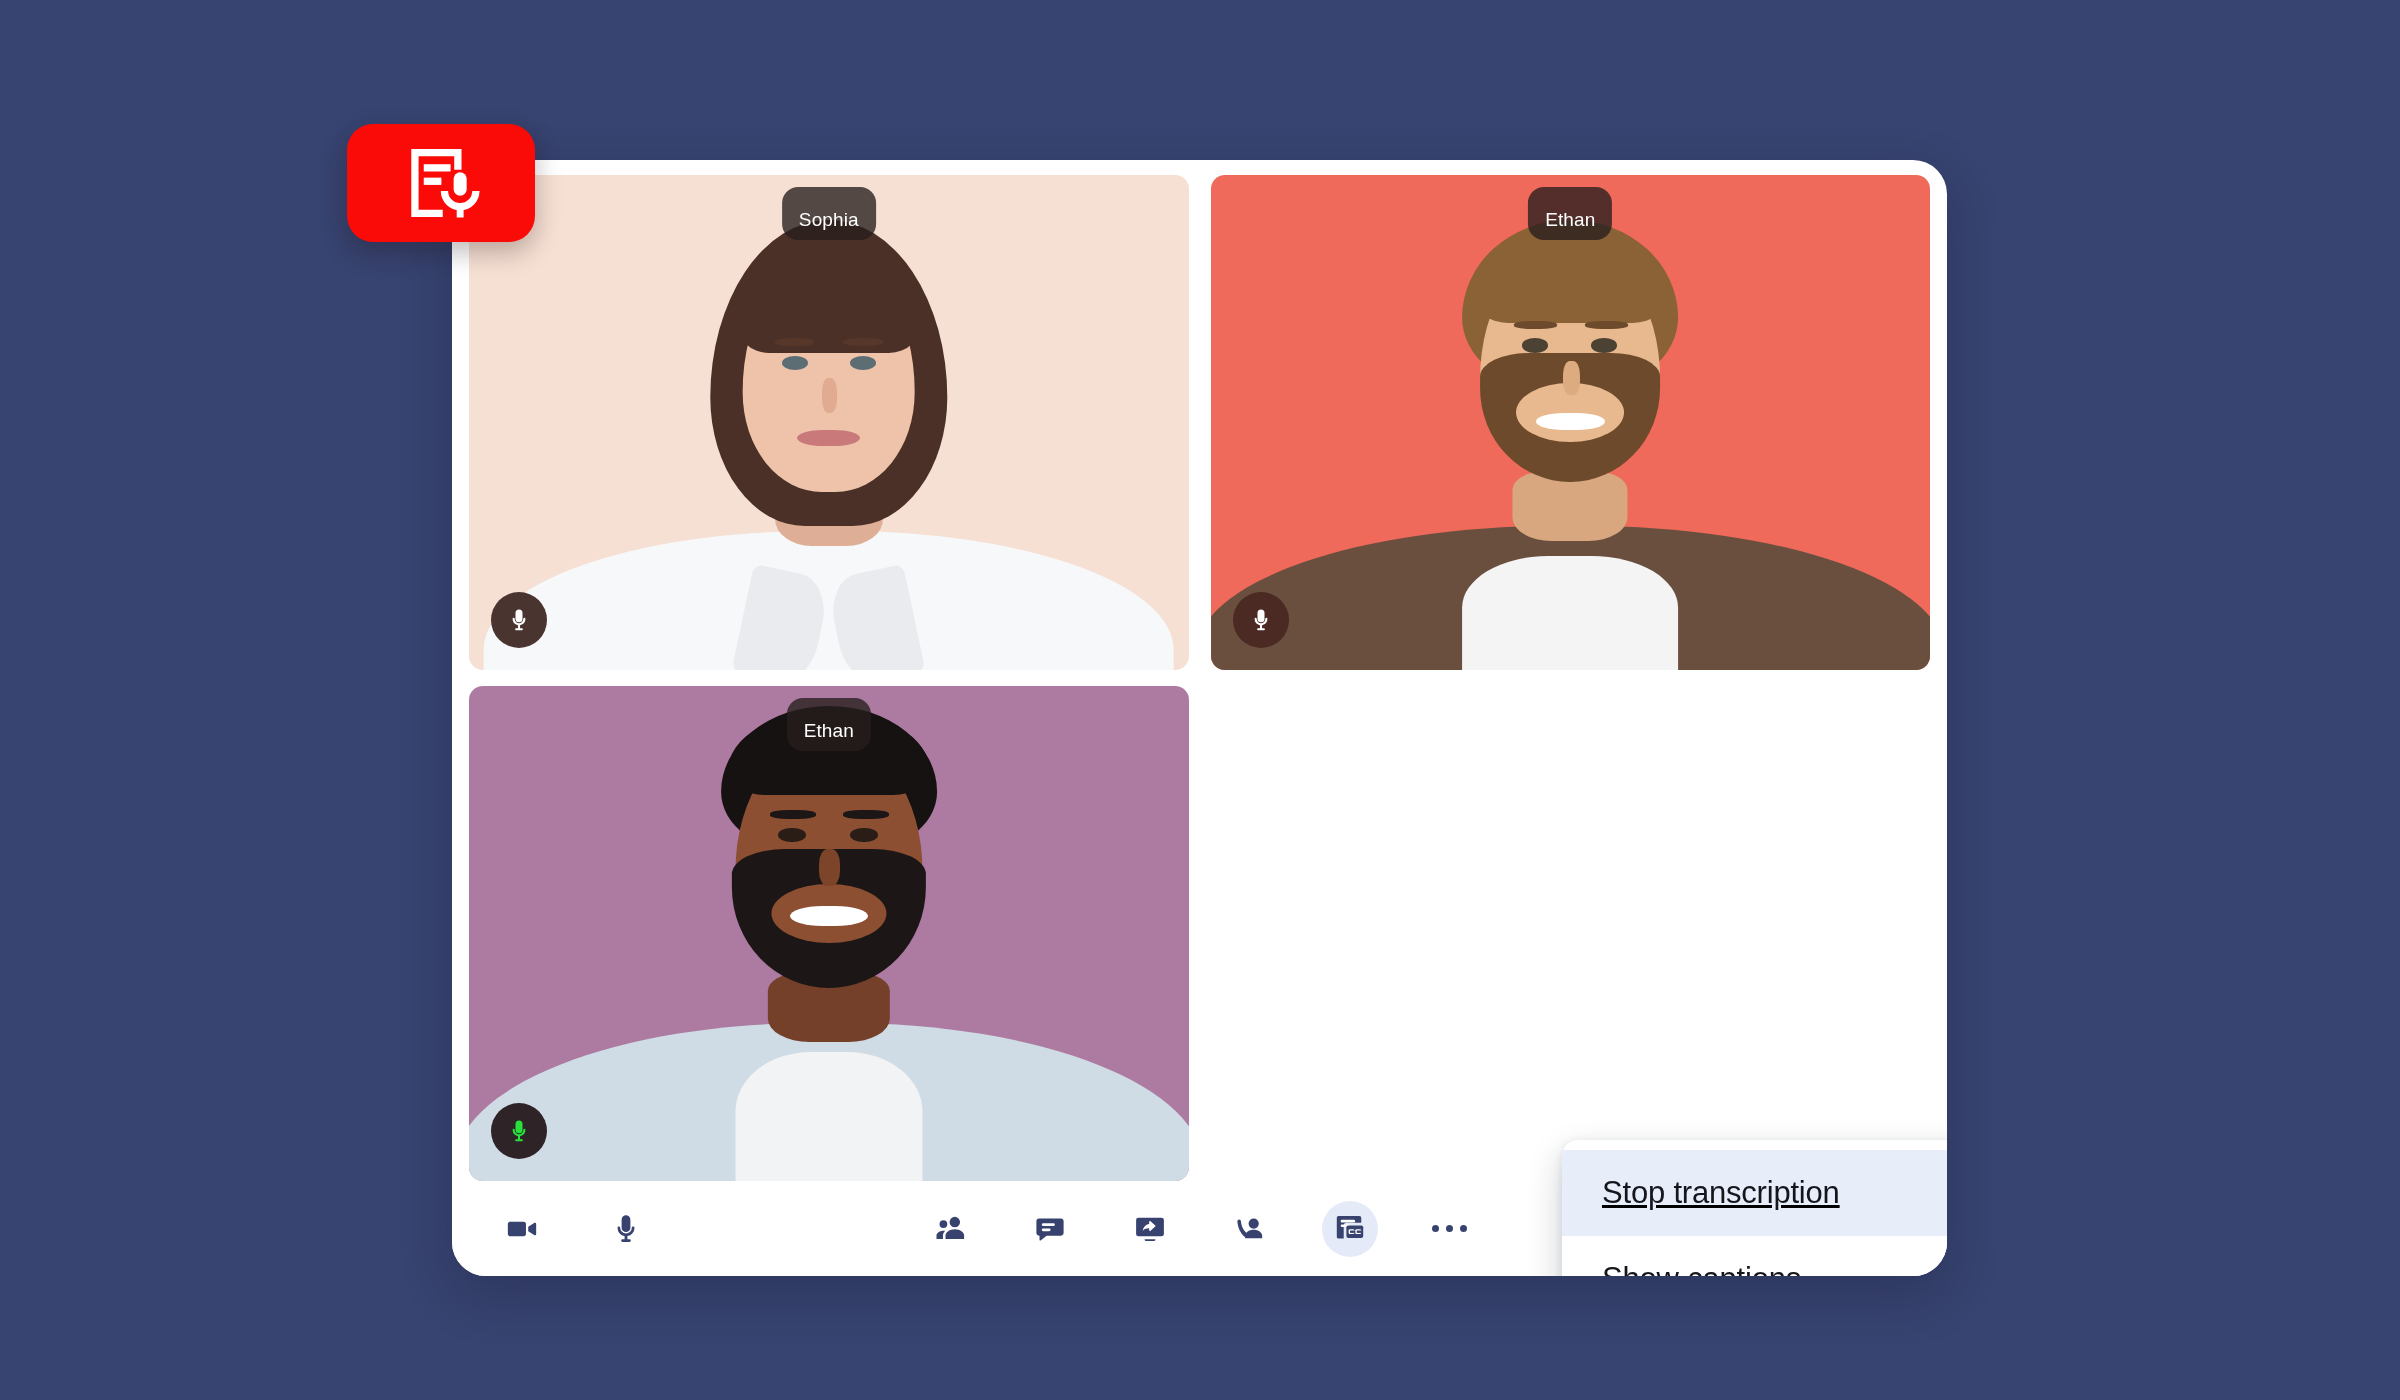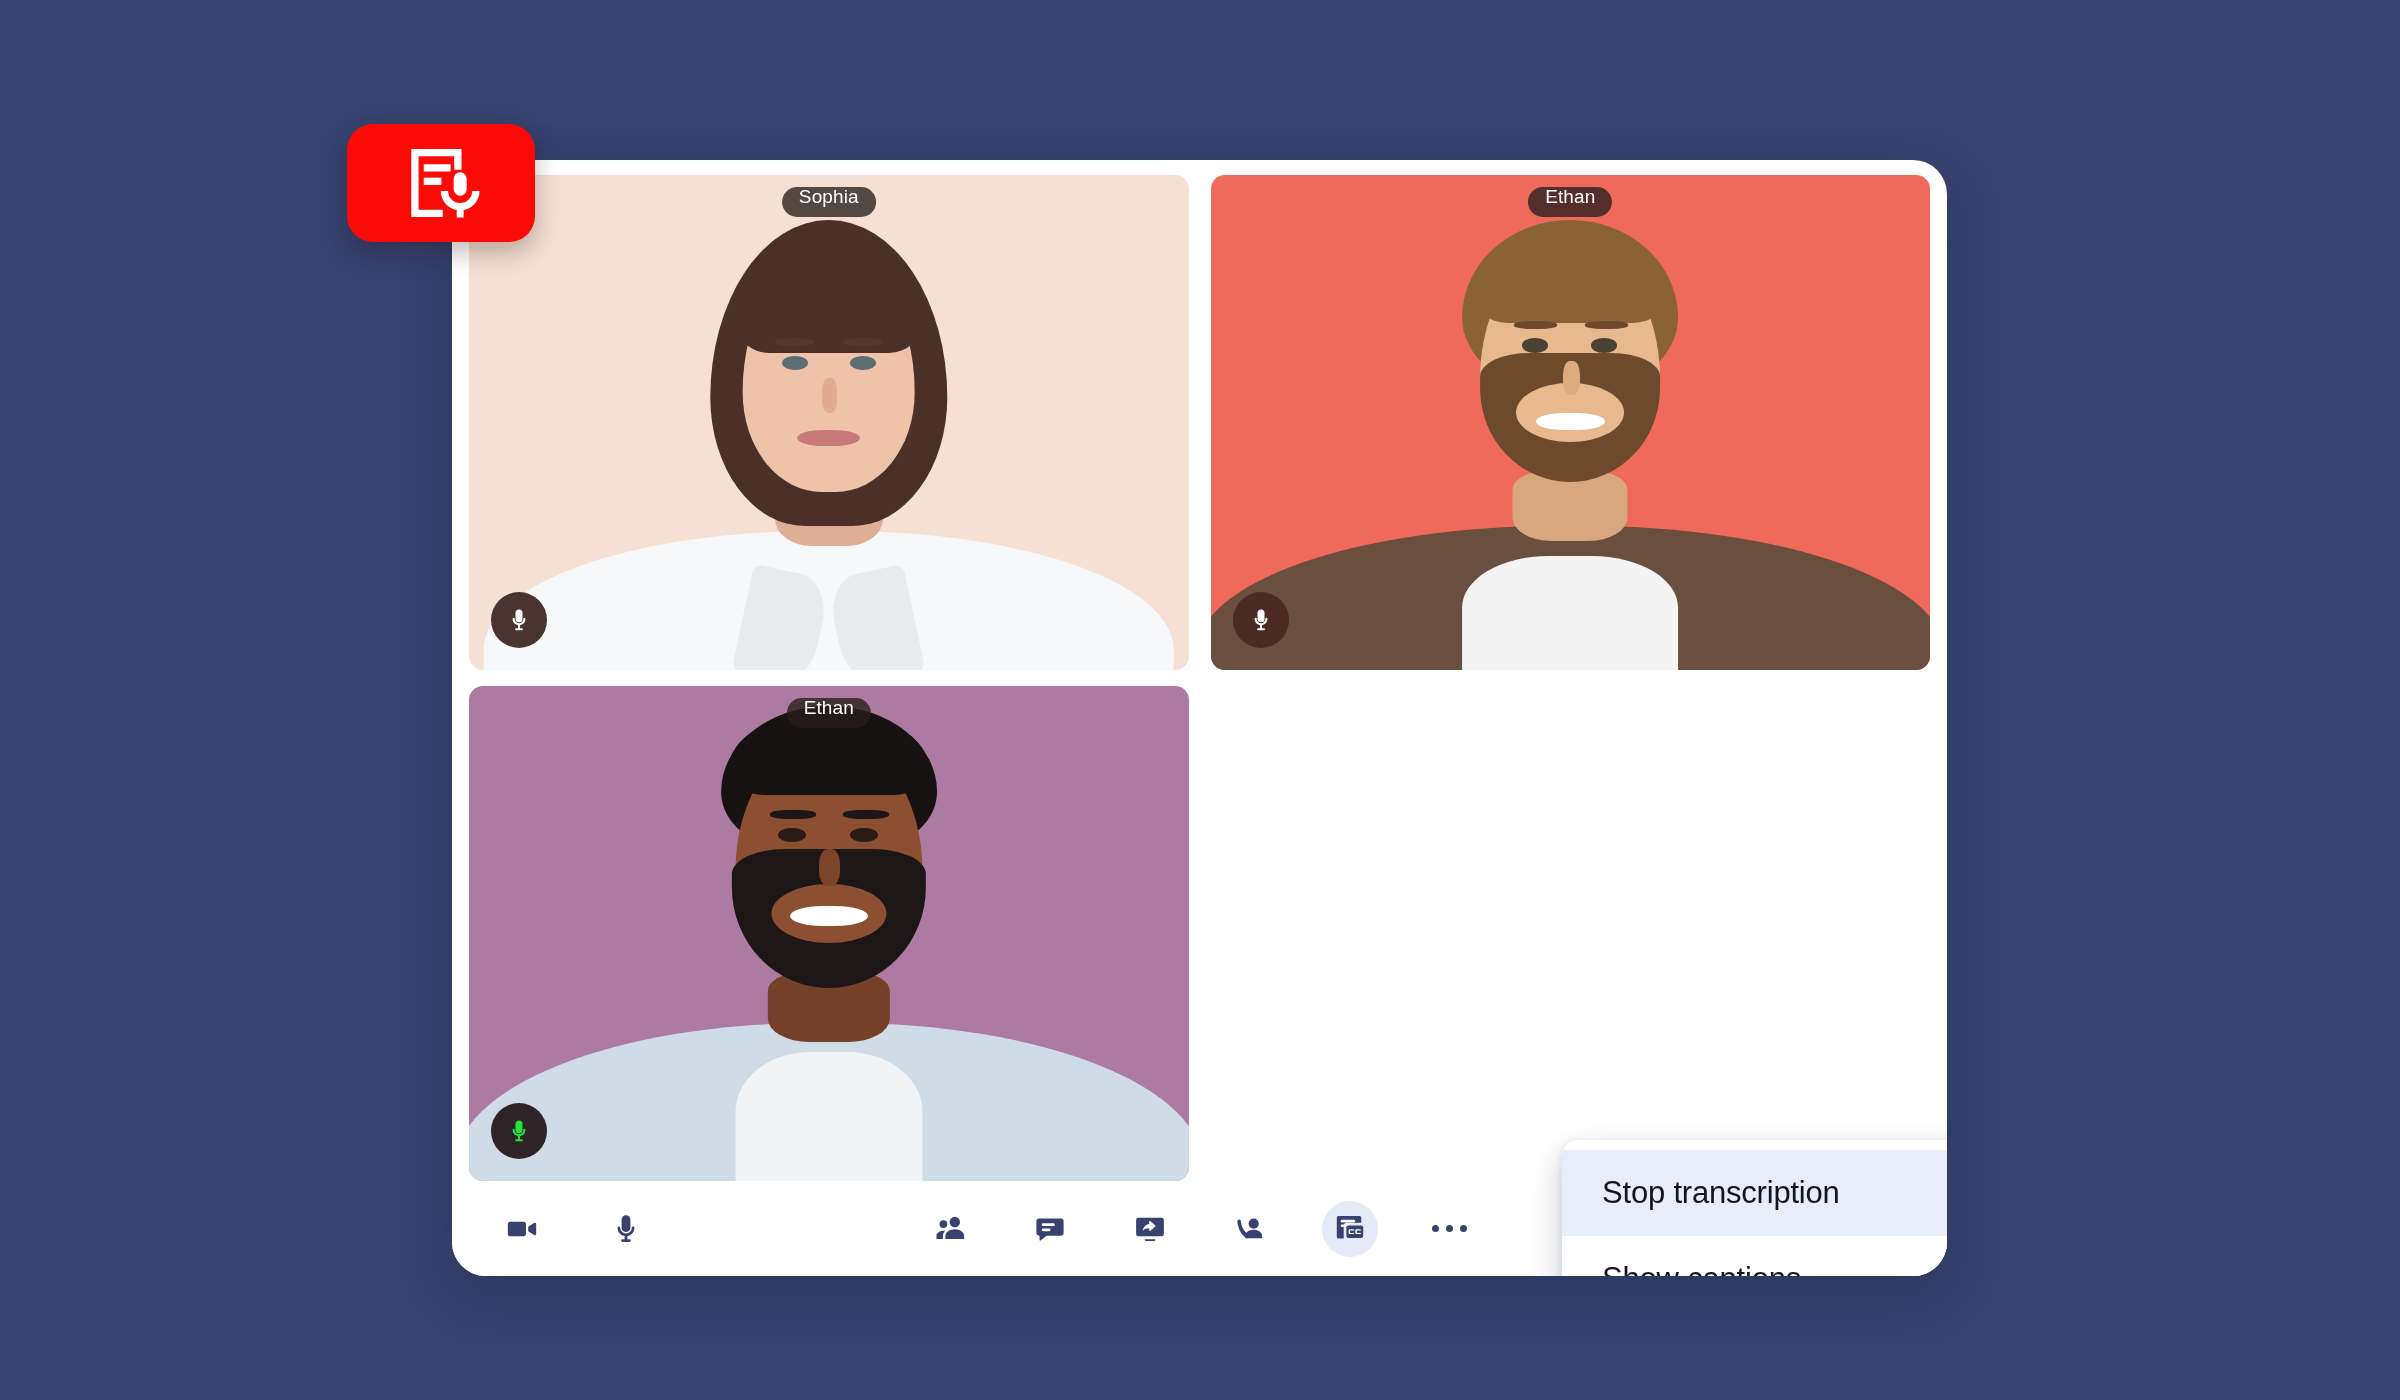--- a/index.html
+++ b/index.html
@@ -40,21 +40,21 @@
 
   
   .name-pill {
     position: absolute;
     top: 12px; left: 50%;
     transform: translateX(-50%);
     background: rgba(38,30,28,0.78);
     color: #fff;
     font-size: 19px;
     line-height: 1;
-    padding: 0 17px 11px;
+    padding: 23px 17px 11px;
     border-radius: 16px;
     letter-spacing: .1px;
     z-index: 6;
   }
   
   .mic-badge {
     position: absolute;
     left: 22px; bottom: 22px;
     width: 56px; height: 56px;
     border-radius: 50%;
@@ -105,20 +105,21 @@
     position: absolute;
     left: 1110px; top: 980px;
     width: 420px; height: 198px;
     background: #ffffff;
     border-radius: 16px;
     box-shadow: 0 14px 34px rgba(25,30,60,0.22), 0 2px 8px rgba(25,30,60,0.10);
     z-index: 40;
     overflow: hidden;
     padding-top: 10px;
     padding-bottom: 10px;
+    text-decoration: underline;
   }
   .menu-item {
     height: 86px;
     display: flex; align-items: center;
     padding-left: 40px;
     font-size: 31px;
     color: #14161c;
     letter-spacing: -.2px;
     cursor: pointer;
   }

